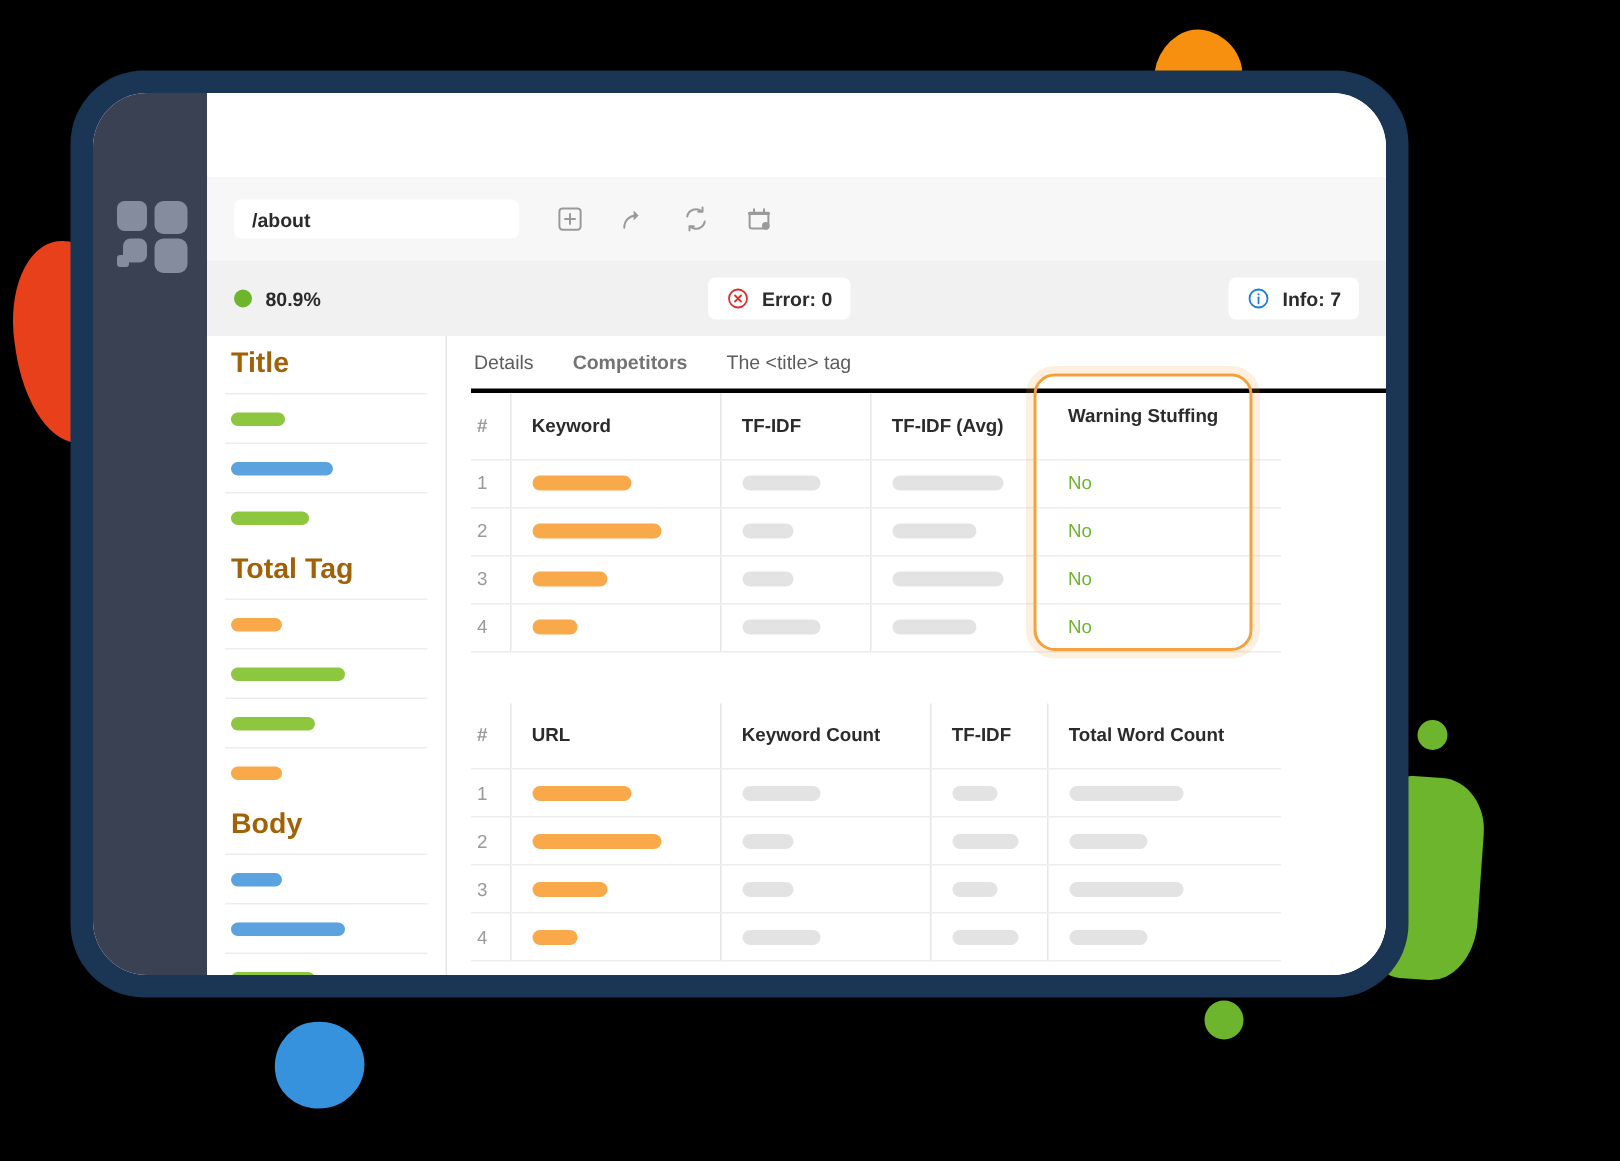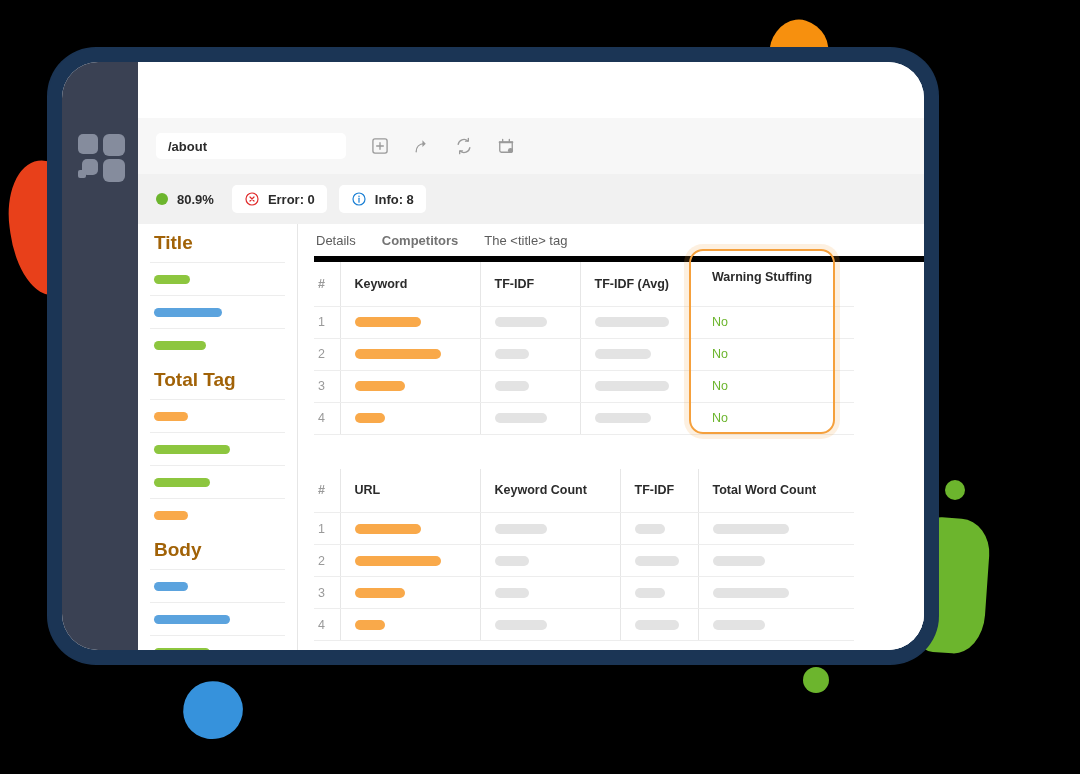--- a/index.html
+++ b/index.html
@@ -162,20 +162,21 @@
 
   
   .statusbar {
     background: #F1F1F1;
     height: 50px;
     flex: 0 0 50px;
     display: flex;
     align-items: center;
     padding: 0 18px;
     gap: 12px;
+    justify-content: space-between;
   }
 
   .score-item {
     display: flex;
     align-items: center;
     gap: 9px;
     font-size: 13px;
     font-weight: bold;
     color: #2B2B2B;
     padding-right: 6px;
@@ -247,21 +248,21 @@
     min-width: 0;
     padding: 0 0 0 16px;
     position: relative;
   }
 
   .tabs {
     display: flex;
     align-items: center;
     gap: 26px;
     height: 38px;
-    border-bottom: 6px solid #000000;
+    border-bottom: 3px solid #000000;
     padding-left: 2px;
   }
   .tab {
     font-size: 13px;
     color: #5C5C5C;
     cursor: pointer;
     white-space: nowrap;
   }
   .tab.active { color: #737373; font-weight: bold; }
 
@@ -392,21 +393,21 @@
           <span>Error: 0</span>
         </div>
 
 
         <div class="badge">
           <svg viewBox="0 0 24 24" fill="none">
             <circle cx="12" cy="12" r="9" stroke="#1A7FD4" stroke-width="1.8"></circle>
             <circle cx="12" cy="7.8" r="1.1" fill="#1A7FD4"></circle>
             <path d="M12 10.8v6" stroke="#1A7FD4" stroke-width="1.8" stroke-linecap="round"></path>
           </svg>
-          <span>Info: 8</span>
+          <span>Info: 7</span>
         </div>
       </div>
 
       <div class="lower">
 
         <div class="metrics">
 
           <div class="metrics-head">Title</div>
           <div class="metric-row">
             <span class="metric-bar" style="width:36px;background:#8DC63F;"></span>

